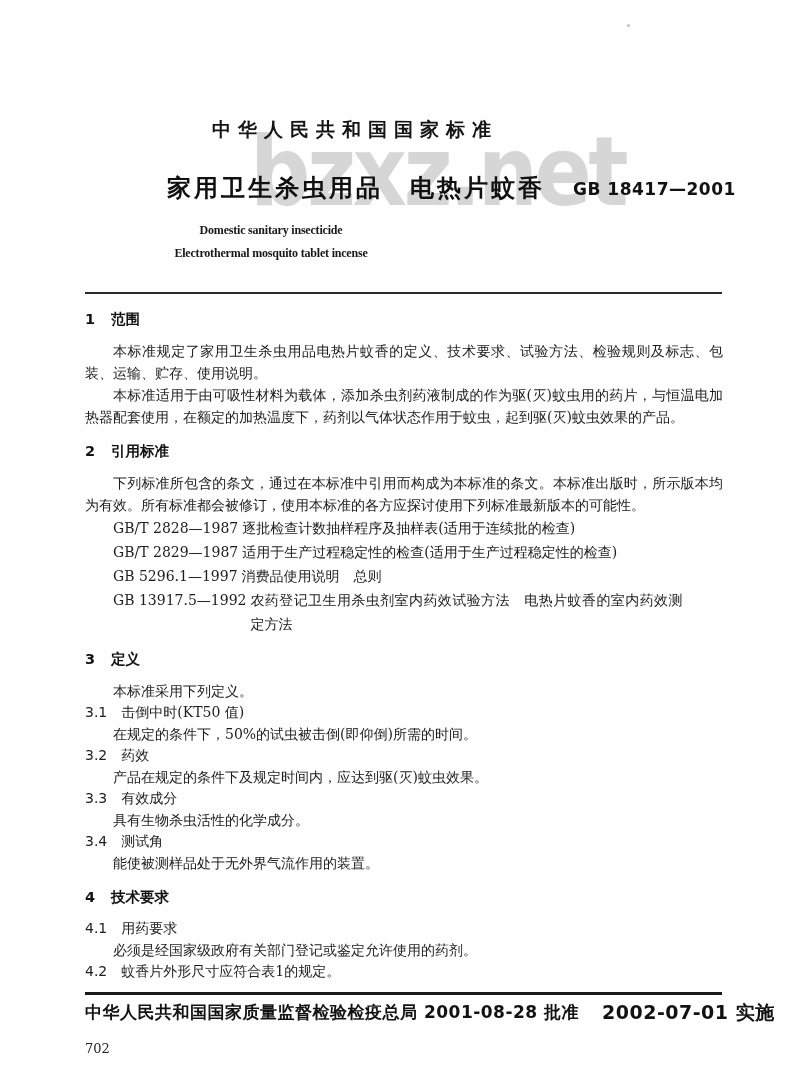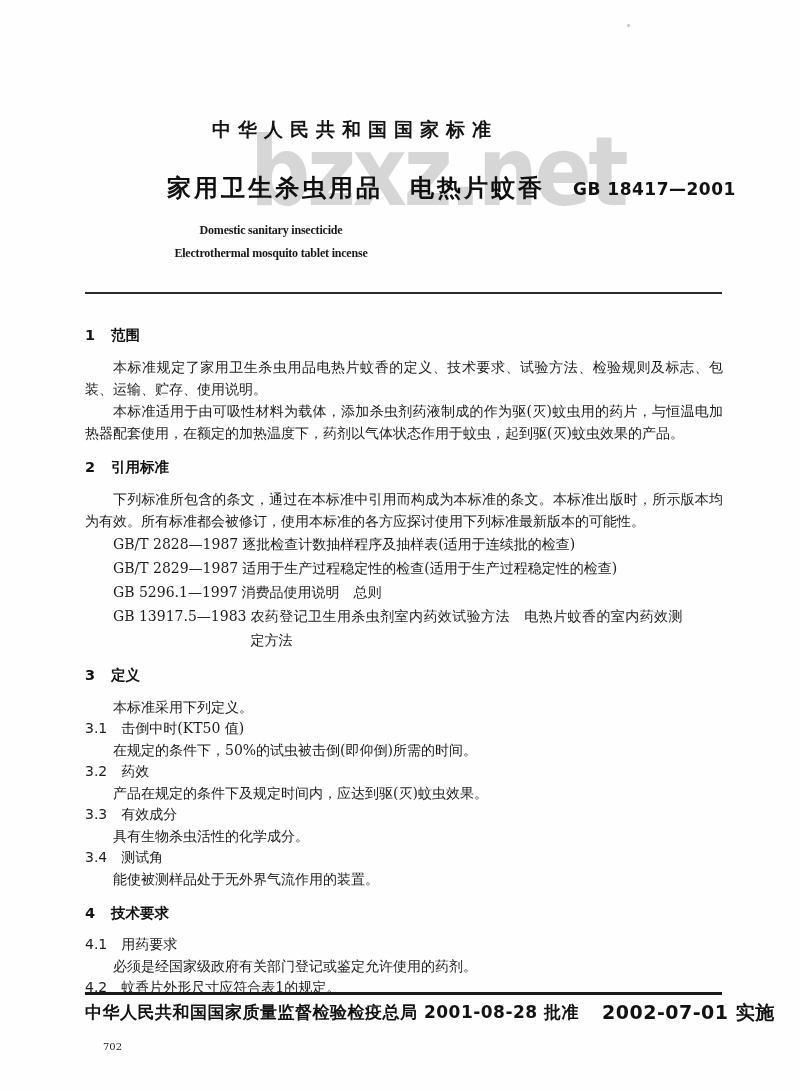--- a/index.html
+++ b/index.html
@@ -47,21 +47,21 @@
   .rule-top { position:absolute; top:292px; left:85px; width:637px; height:2px; background:#2b2b2b; }
   .content {
     position:absolute; top:306px; left:85px; width:638px;
     font-size:14px; line-height:22px; color:#1c1c1c;
   }
   .sec-heading {
     font-family:"DejaVu Sans","Liberation Sans",sans-serif;
     font-weight:700; font-size:14.5px; color:#131313;
     margin:12px 0 10px 0; line-height:22px;
   }
-  .sec-heading.first { margin-top:18px; }
+  .sec-heading.first { margin-top:2px; }
   .sec-num { margin-right:16px; }
   .para { text-indent:2em; text-align:justify; }
   .ref-list { padding-left:2em; line-height:24px; }
   .ref-item { display:flex; gap:4px; }
   .ref-code { white-space:nowrap; }
   .ref-title { max-width:432px; text-align:justify; }
   .def-intro { text-indent:2em; }
   .def-item { line-height:21.5px; }
   .def-head { white-space:nowrap; }
   .def-num {
@@ -75,21 +75,21 @@
     font-family:"DejaVu Sans","Liberation Sans",sans-serif;
     font-weight:700; font-size:17px; letter-spacing:0.5px; color:#121212;
     white-space:nowrap;
   }
   .footer-right {
     position:absolute; top:1000px; left:602px;
     font-family:"DejaVu Sans","Liberation Sans",sans-serif;
     font-weight:700; font-size:19px; letter-spacing:0.5px; color:#121212;
     white-space:nowrap;
   }
-  .page-num { position:absolute; top:1041px; left:103px; font-size:10px; color:#222; }
+  .page-num { position:absolute; top:1041px; left:85px; font-size:13px; color:#222; }
   .wm-bottom {
     position:absolute; top:1062px; left:0; width:100%;
     text-align:center; color:#9c9c9c; font-size:12px; letter-spacing:1px;
     font-family:Liberation Sans, sans-serif;
     margin-top:36px;
   }
   .speck { position:absolute; top:24px; left:627px; width:3px; height:3px; background:#9a9a9a; border-radius:50%; opacity:.6; }
 </style>
 </head>
 <body>
@@ -133,21 +133,21 @@
         </div>
         <div class="ref-item">
           <span class="ref-code">GB/T 2829—1987</span>
           <span class="ref-title">适用于生产过程稳定性的检查(适用于生产过程稳定性的检查)</span>
         </div>
         <div class="ref-item">
           <span class="ref-code">GB 5296.1—1997</span>
           <span class="ref-title">消费品使用说明　总则</span>
         </div>
         <div class="ref-item">
-          <span class="ref-code">GB 13917.5—1983</span>
+          <span class="ref-code">GB 13917.5—1992</span>
           <span class="ref-title">农药登记卫生用杀虫剂室内药效试验方法　电热片蚊香的室内药效测定方法</span>
         </div>
       </div>
 
       <div class="sec-heading">
         <span class="sec-num">3</span><span>定义</span>
       </div>
       <p class="def-intro">本标准采用下列定义。</p>
 
       <div class="def-item">

